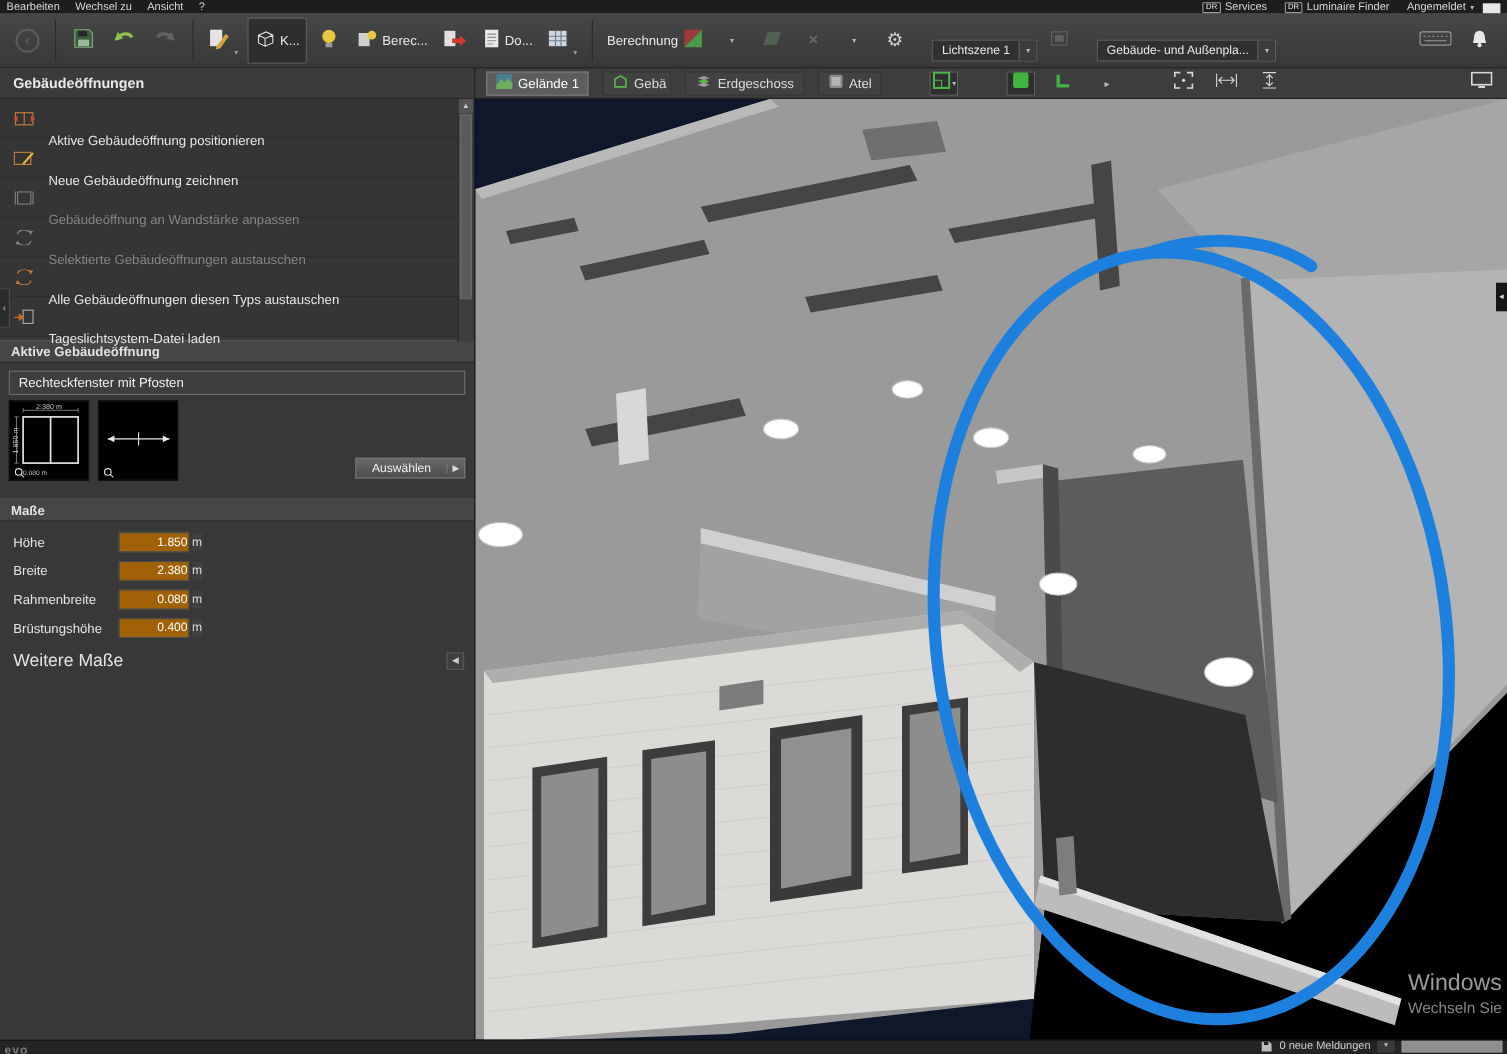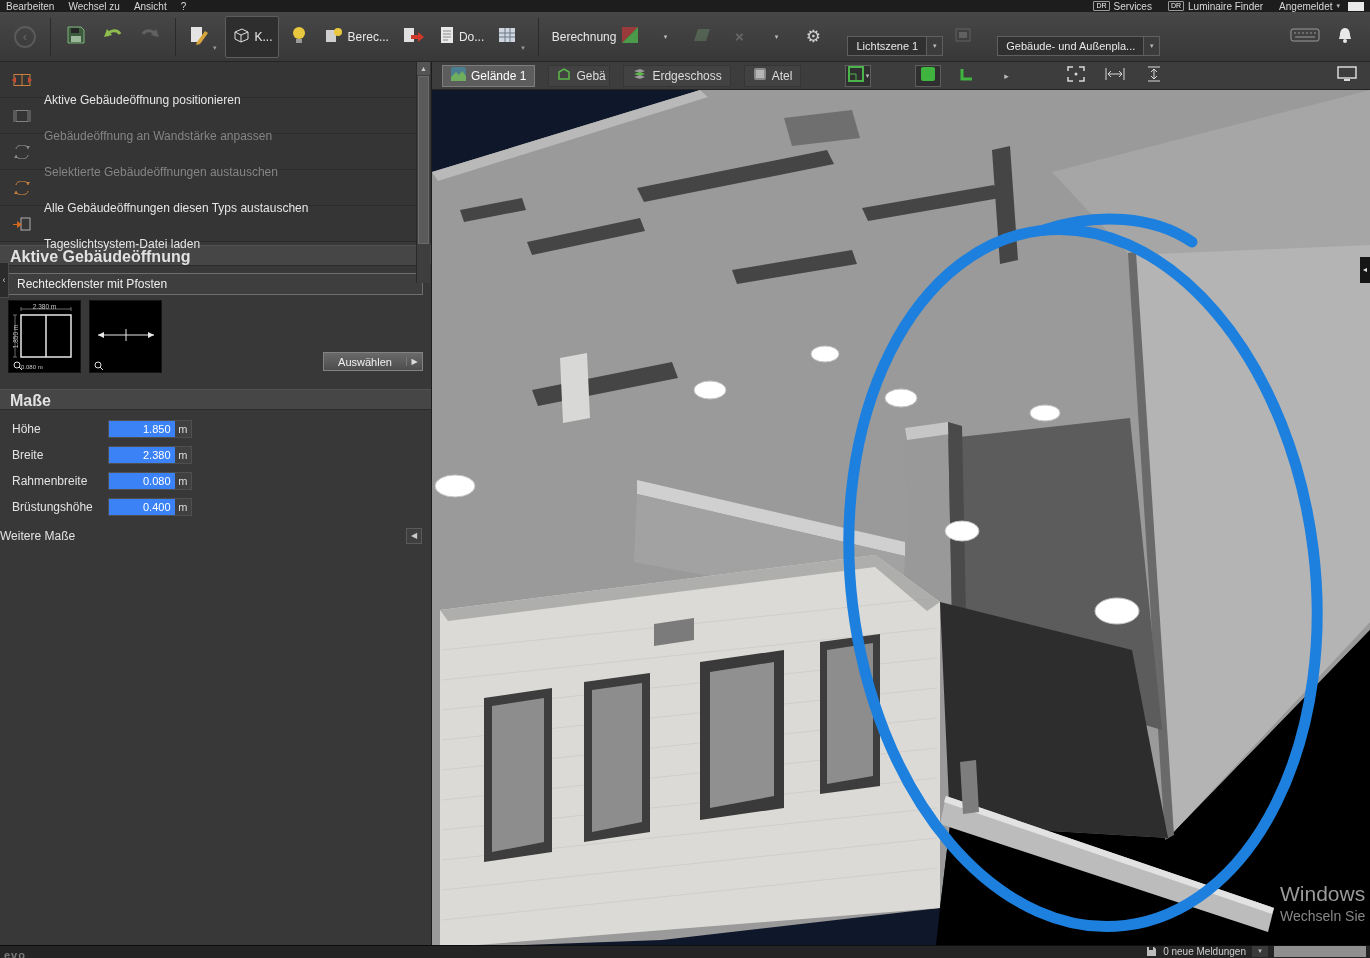--- a/index.html
+++ b/index.html
@@ -1,21 +1,21 @@
 <!DOCTYPE html>
 <html><head>
 <meta charset="utf-8">
 <style>
   * { box-sizing: border-box; margin: 0; padding: 0; }
   html,body { width:1370px; height:958px; overflow:hidden; background:#000;
               font-family:"Liberation Sans", sans-serif; }
   .app { position:relative; width:1370px; height:958px; background:#2f2f2f; }
 
   
-  .menubar { height:12px; background:#1d1d1d; display:flex; align-items:center;
+  .menubar { height:12px; background:#1d1d1d; display:flex; align-items:flex-end;
              padding:0 6px; font-size:10px; color:#d8d8d8; }
   .menubar .mitem { margin-right:14px; cursor:default; }
   .menubar .spring { flex:1; }
   .menubar .mr { display:flex; align-items:center; gap:4px; margin-left:16px; font-size:10px; }
   .badge { display:inline-block; border:1px solid #9a9a9a; color:#eee; font-size:7px;
            padding:0 2px; line-height:8px; border-radius:1px; }
   .whitebox { width:16px; height:9px; background:#e8e8e8; margin-left:8px; }
   .caret { font-size:7px; color:#bbb; }
 
   
@@ -54,47 +54,47 @@
   .tool-item .ticon { width:24px; display:flex; justify-content:center; flex:none; }
   .tool-item .tlabel { font-size:12px; color:#e6e6e6;margin-top:40px; }
   .tool-item.disabled .tlabel { color:#858585; }
   .list-scrollbar { position:absolute; right:1px; top:0; width:14px; height:221px;
                     background:#3e3e3e; border-left:1px solid #2a2a2a; }
   .sb-up { height:13px; background:#545454; color:#c8c8c8; font-size:7px; text-align:center;
            line-height:13px; }
   .sb-thumb { margin:1px; height:168px; background:#5a5a5a; border:1px solid #6a6a6a; }
 
   .section-header { height:21px; background:#464646; border-top:1px solid #515151;
-                    border-bottom:1px solid #2a2a2a; color:#e2e2e2; font-size:16px;
+                    border-bottom:1px solid #2a2a2a; color:#e2e2e2; font-size:12px;
                     font-weight:bold; line-height:21px; padding-left:10px; margin-top:3px; }
   .selected-row { margin:7px 8px 0 8px; height:22px; background:#3e3e3e;
                   border:1px solid #6e6e6e; color:#eee; font-size:12px; line-height:20px;
                   padding-left:8px; }
   .thumbs { position:relative; height:84px; padding:5px 8px; display:flex; gap:8px; }
   .thumb { width:73px; height:73px; background:#000; border:1px solid #141414; position:relative; }
   .thumb .dim-top { position:absolute; top:2px; left:0; right:0; text-align:center;
                     font-size:6.5px; color:#c8c8c8; }
   .thumb .dim-left { position:absolute; left:-14px; top:32px; transform:rotate(-90deg);
                      font-size:6.5px; color:#c8c8c8; width:40px; text-align:center;}
   .thumb .dim-bot { position:absolute; bottom:2px; left:12px; font-size:6px; color:#c8c8c8; }
   .choose-btn { position:absolute; right:8px; bottom:8px; width:100px; height:19px;
                 background:linear-gradient(#6a6a6a,#4d4d4d); border:1px solid #828282;
                 display:flex; align-items:center; color:#f0f0f0; font-size:11px; }
   .choose-btn .clabel { flex:1; text-align:center; }
   .choose-btn .carr { width:16px; border-left:1px solid #777; text-align:center;
                       font-size:8px; color:#ddd; }
 
   .dim-row { height:26px; display:flex; align-items:center; }
   .dim-row .dlabel { width:108px; padding-left:12px; font-size:12px; color:#e3e3e3; }
-  .dim-box { display:flex; width:84px; height:18px; border:1px solid #4f4f4f; background:#3b82f6;padding-left:34px; }
+  .dim-box { display:flex; width:64px; height:18px; border:1px solid #4f4f4f; background:#a16207;padding-left:34px; }
   .dim-box .dval { flex:1; color:#fff; font-size:11px; text-align:right; padding:2px 4px 0 0; }
   .dim-box .dunit { width:17px; background:#404040; color:#ddd; font-size:11px;
                     text-align:center; padding-top:2px; }
   .weitere { margin-top:8px; display:flex; align-items:center; }
-  .weitere .wlabel { font-size:12px; color:#e3e3e3; flex:1; }
+  .weitere .wlabel { padding-left:12px; font-size:16px; color:#e3e3e3; flex:1; }
   .weitere .wbtn { width:16px; height:16px; margin-right:9px; background:#3f3f3f;
                    border:1px solid #5a5a5a; color:#ccc; font-size:8px; text-align:center;
                    line-height:14px; }
   .collapse-handle { position:absolute; left:0; top:200px; width:9px; height:36px;
                      background:#2b2b2b; border:1px solid #4a4a4a; border-left:none;
                      color:#ccc; font-size:9px; text-align:center; line-height:34px; }
 
   
   .viewport { position:relative; width:938px; flex:none; background:#000; }
   .vp-toolbar { height:28px; background:#3d3d3d; border-bottom:1px solid #242424;
@@ -282,32 +282,42 @@
       <span><svg width="16" height="18">
             <path d="M8 2 C4 2 3 6 3 9 L2 13 H14 L13 9 C13 6 12 2 8 2 Z" fill="#e8e8e8"></path>
             <circle cx="8" cy="15" r="2" fill="#e8e8e8"></circle>
           </svg></span>
     </div>
   </div>
 
   <div class="main">
 
     <div class="left-panel">
+      <div class="panel-header">Gebäudeöffnungen</div>
 
       <div class="tool-list">
         <div class="tool-item">
           <span class="ticon">
               <svg width="20" height="14">
                 <rect x="2" y="1.5" width="16" height="11" stroke="#c8813f" fill="none"></rect>
                 <line x1="10" y1="1.5" x2="10" y2="12.5" stroke="#c8813f"></line>
                 <polygon points="0,7 4,4 4,10" fill="#cc4a33"></polygon>
                 <polygon points="20,7 16,4 16,10" fill="#cc4a33"></polygon>
               </svg>
             </span>
           <span class="tlabel">Aktive Gebäudeöffnung positionieren</span>
+        </div>
+        <div class="tool-item">
+          <span class="ticon">
+              <svg width="20" height="14">
+                <rect x="1" y="1.5" width="15" height="11" stroke="#c8813f" fill="none"></rect>
+                <path d="M9 12 L18 2" stroke="#e0b53a" stroke-width="2"></path>
+              </svg>
+            </span>
+          <span class="tlabel">Neue Gebäudeöffnung zeichnen</span>
         </div>
         <div class="tool-item disabled">
           <span class="ticon">
               <svg width="20" height="14">
                 <rect x="4" y="1.5" width="12" height="11" stroke="#808080" fill="none"></rect>
                 <path d="M2 1 v12 M18 1 v12" stroke="#808080"></path>
               </svg>
             </span>
           <span class="tlabel">Gebäudeöffnung an Wandstärke anpassen</span>
         </div>

